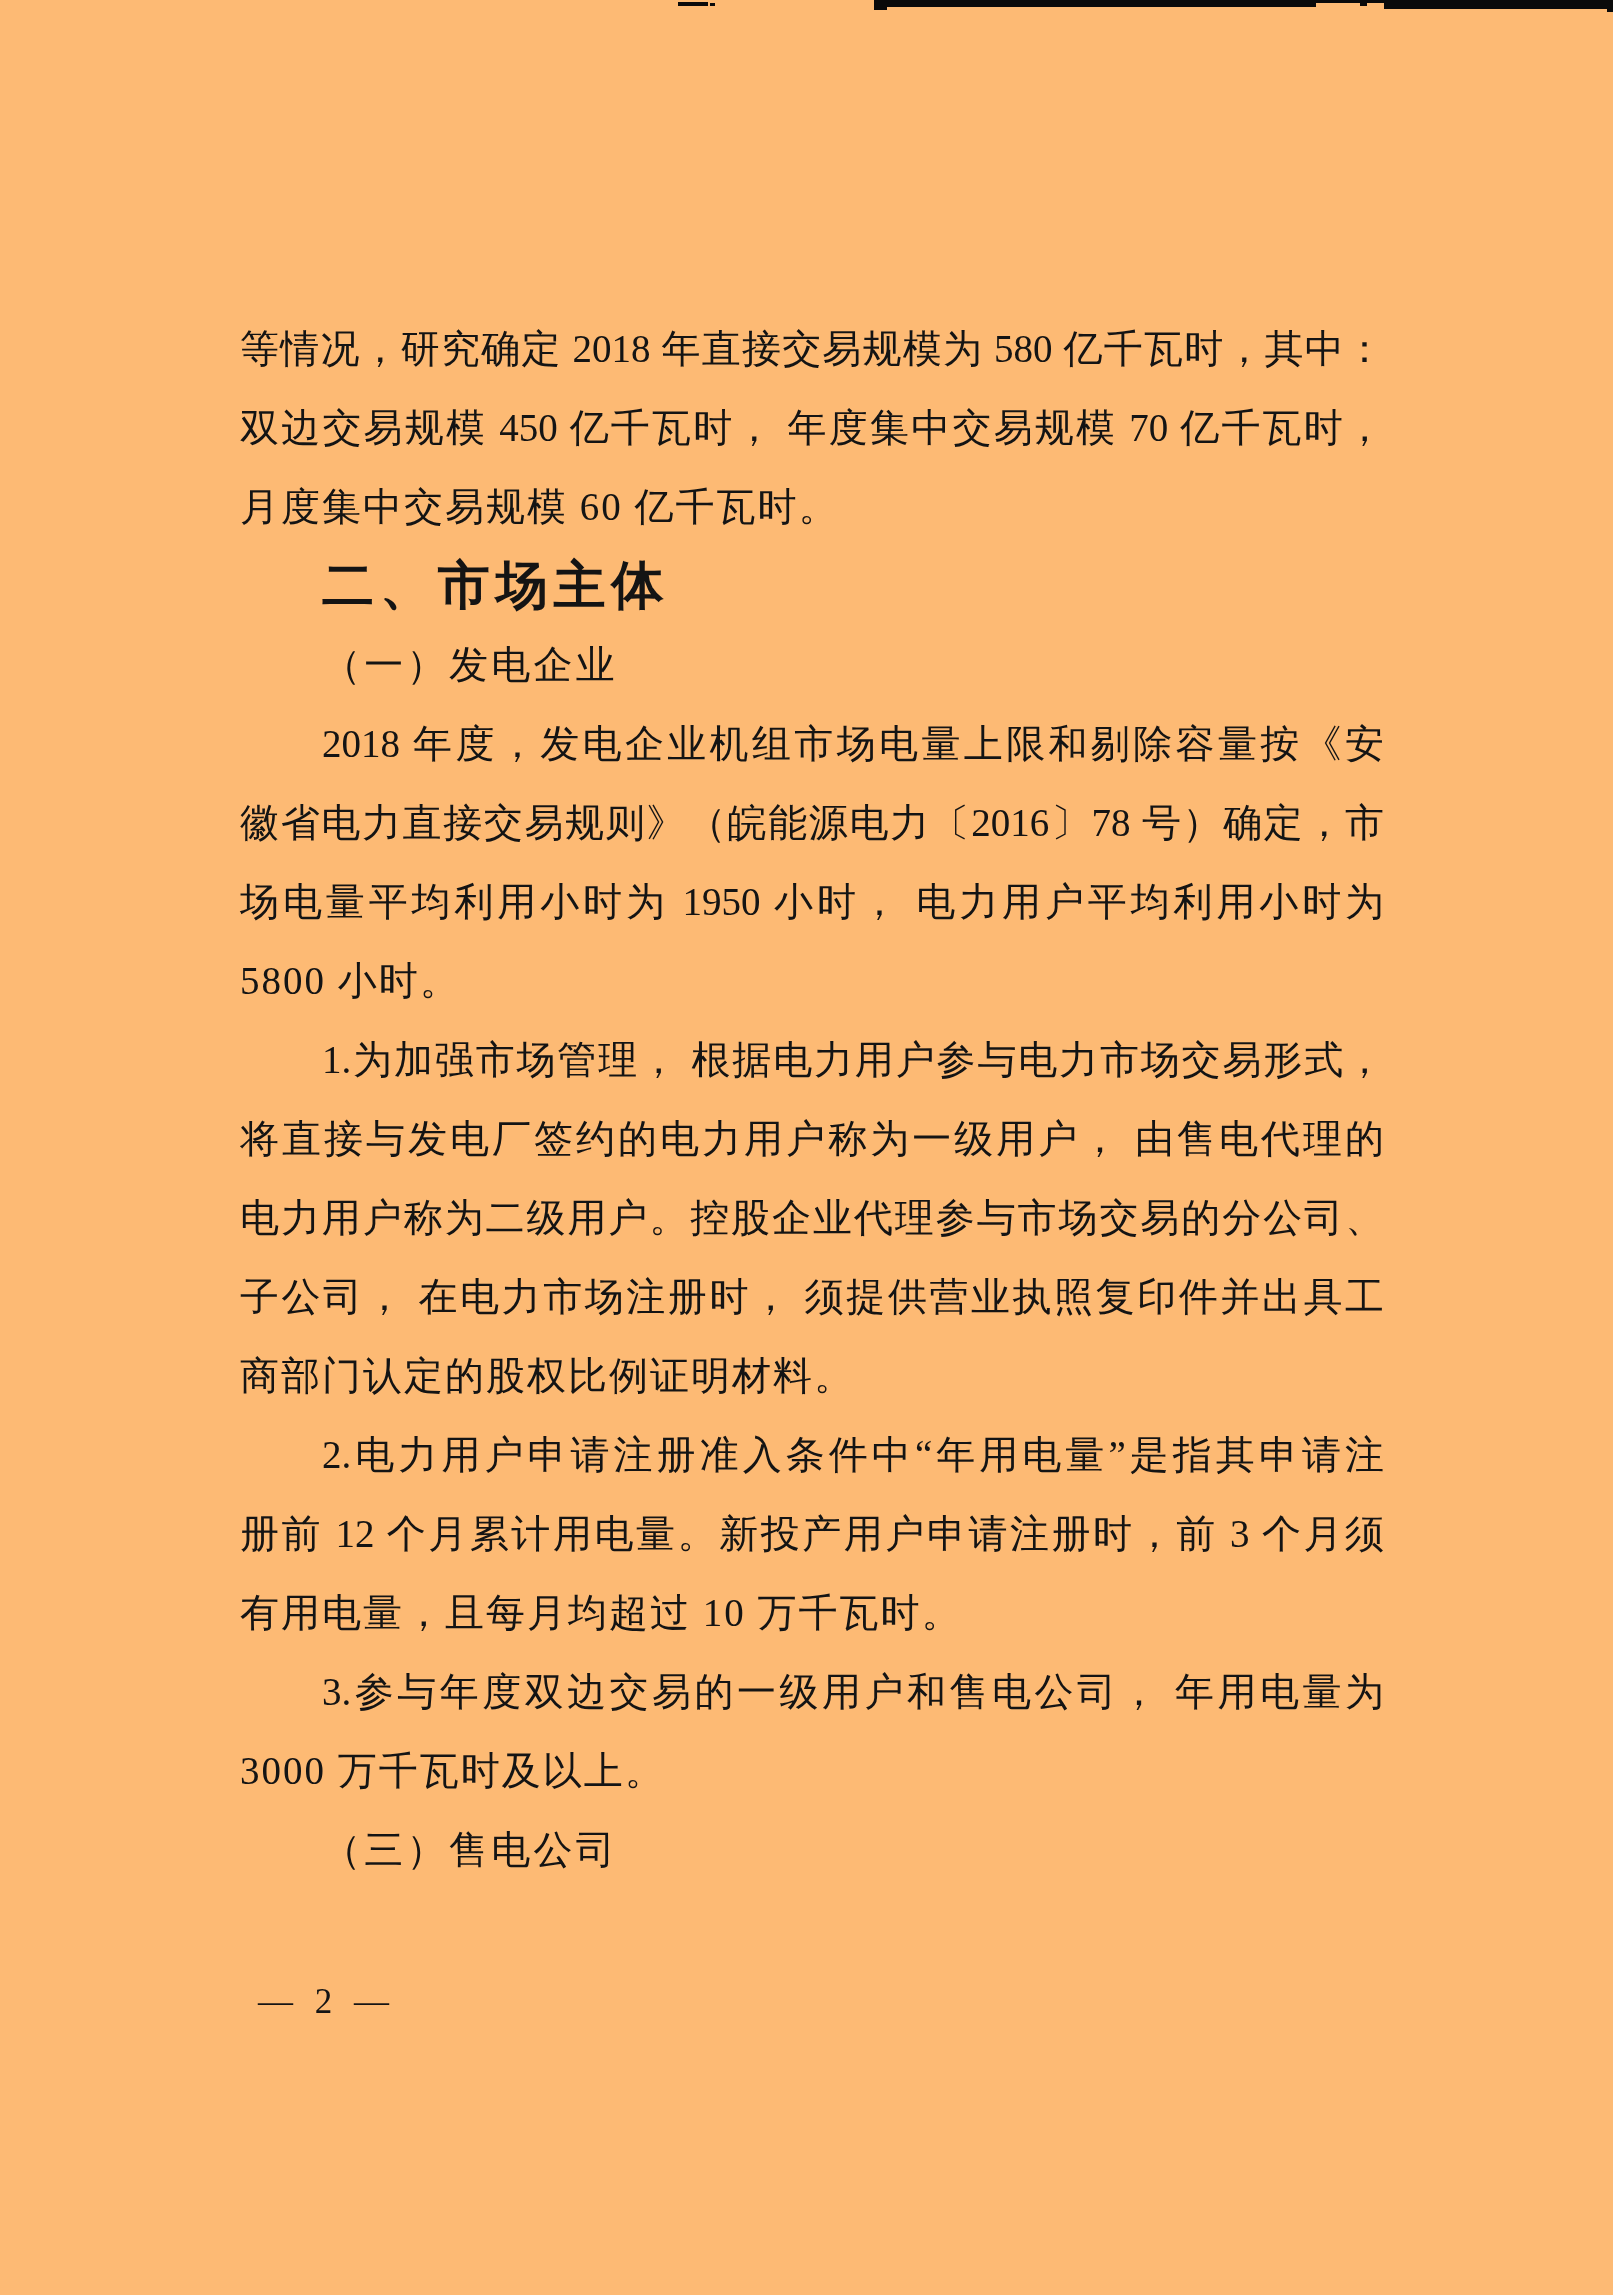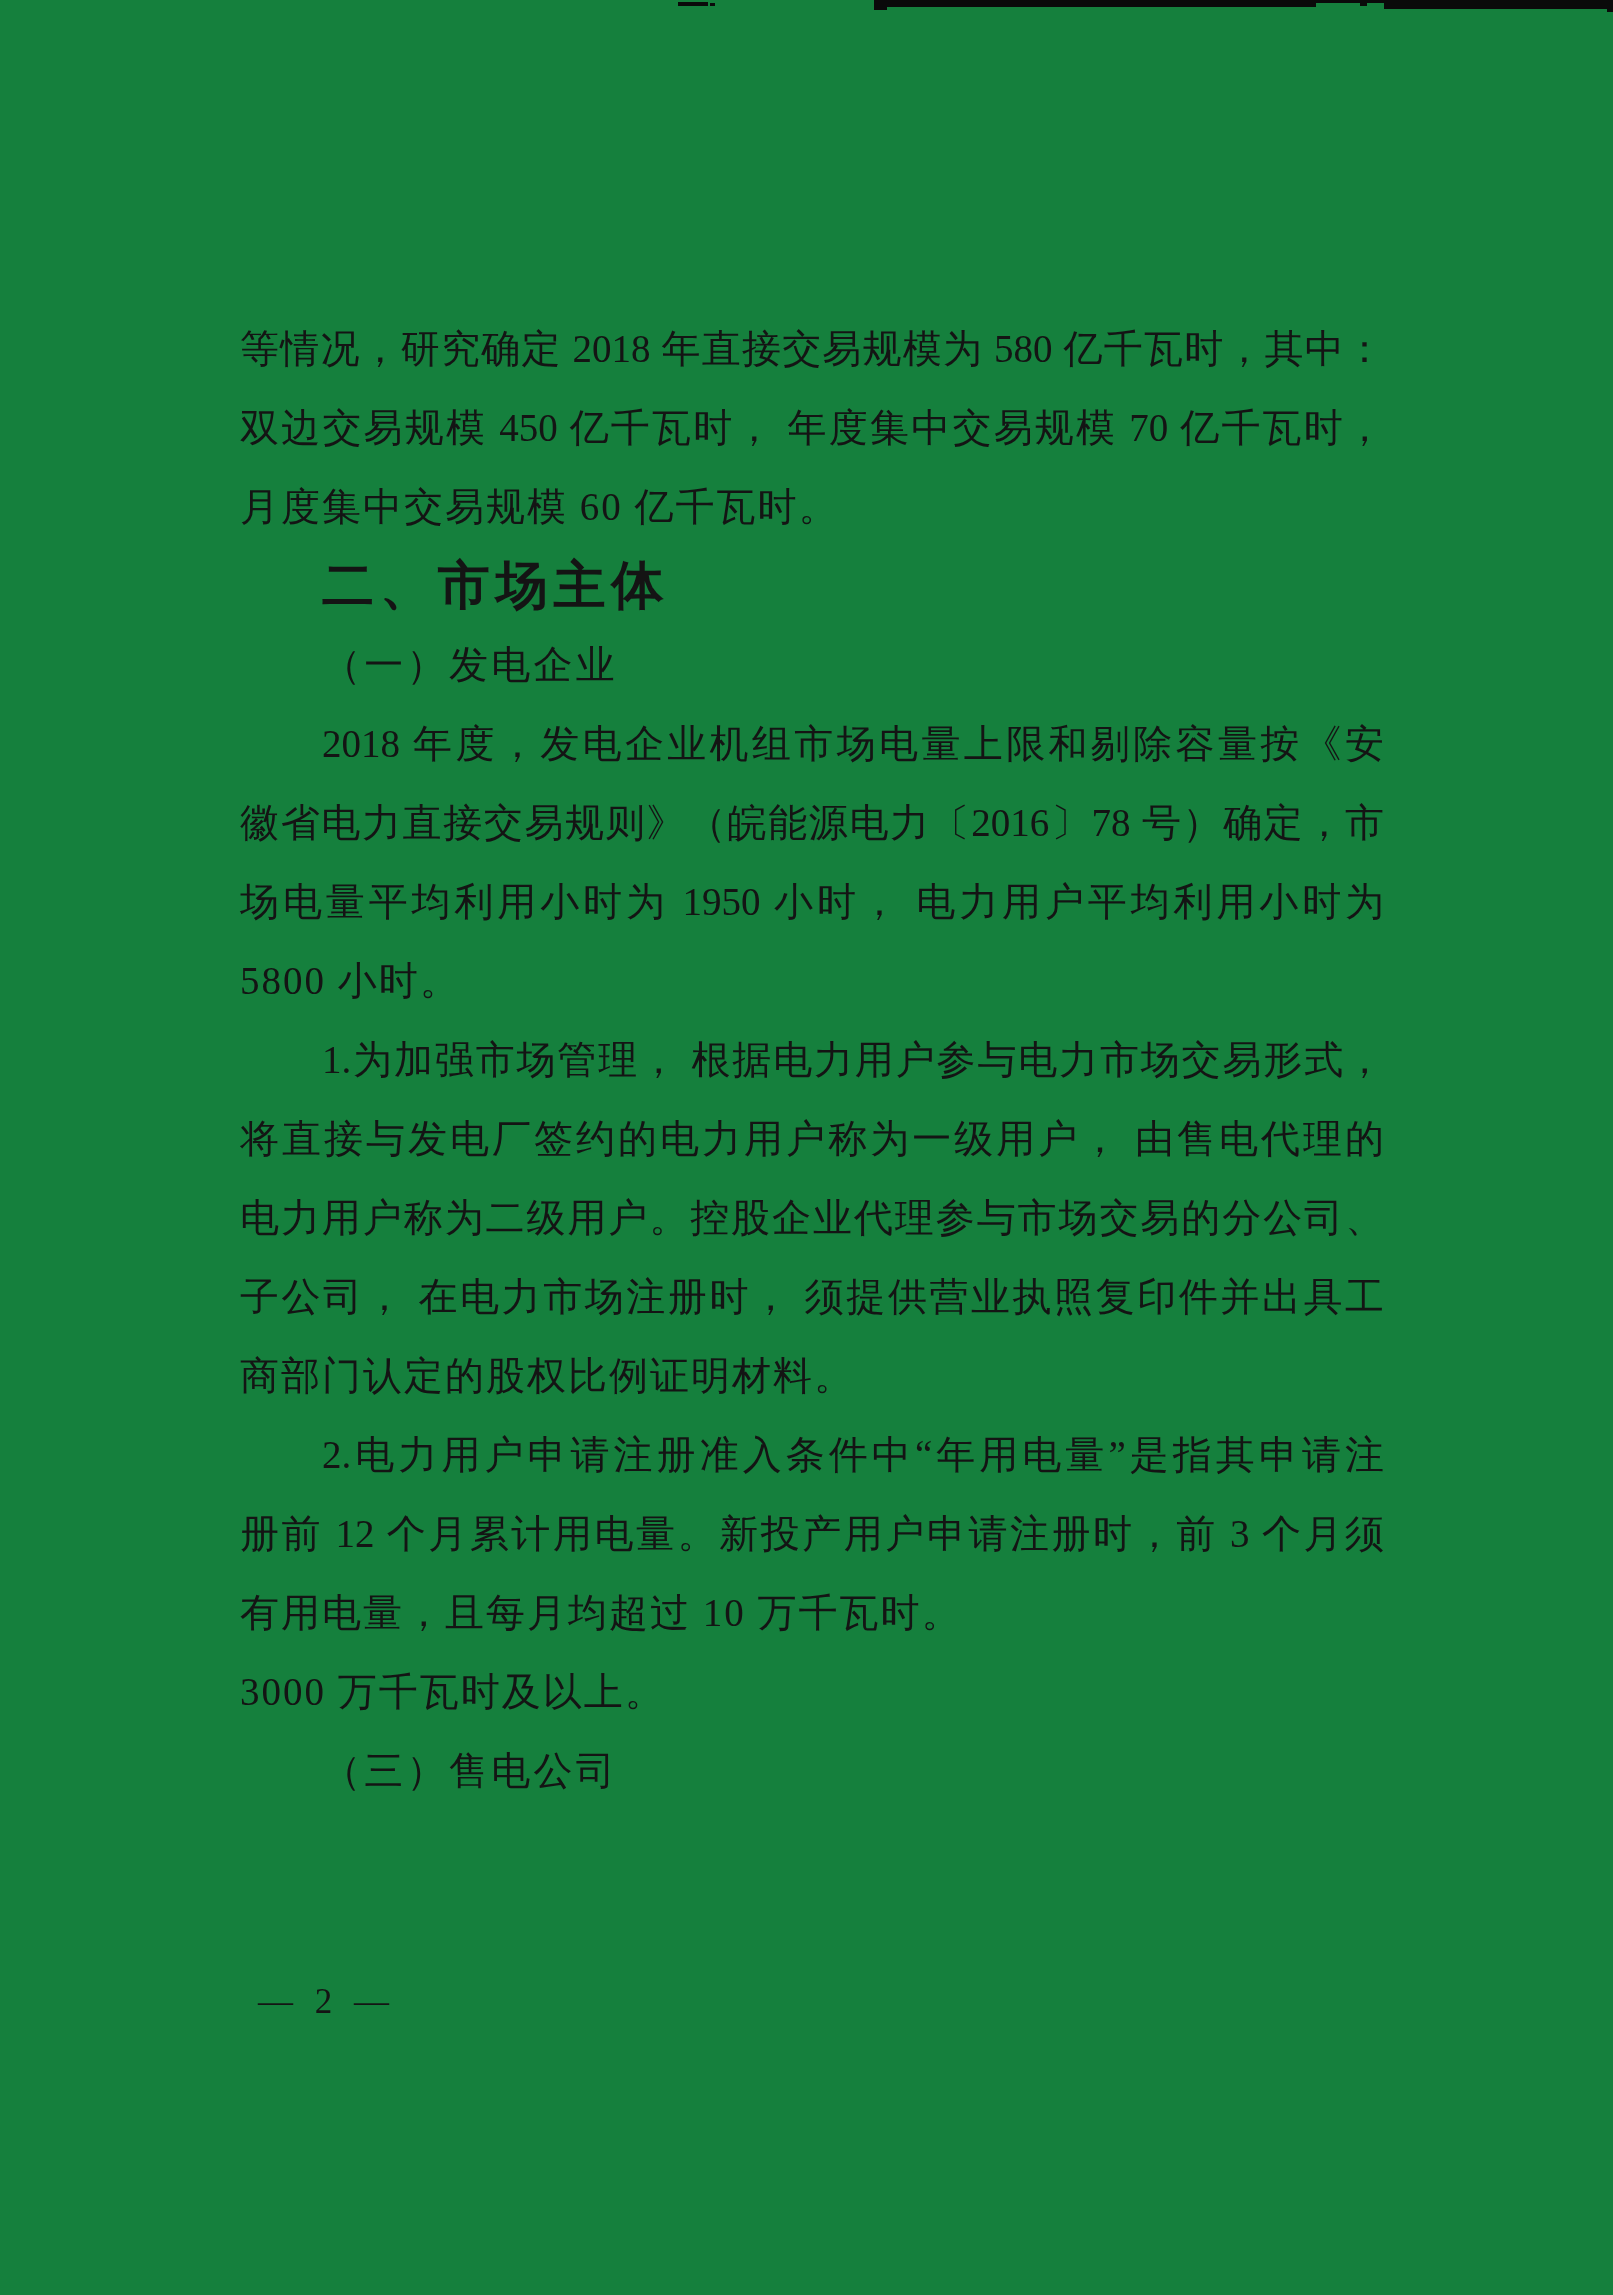--- a/index.html
+++ b/index.html
@@ -2,21 +2,21 @@
 <html style="font-size:10.4px"><head>
 <meta charset="utf-8">
 <style>
   html,body{margin:0;padding:0;}
   body{
     width:1614px;height:2295px;position:relative;
     background:#ffffff;overflow:hidden;
     font-family:"Liberation Serif","DejaVu Serif",serif;
   }
   
-  .page{position:absolute;inset:0;background:#15803d;}
+  .page{position:absolute;inset:0;background:#fdba74;}
 
   
   .artifact{position:absolute;background:#0a0a0a;}
 
   
   .text-column{
     position:absolute;left:240px;top:309px;width:1144px;
     color:#141414;
   }
   .line{
@@ -72,20 +72,21 @@
       <div class="line body j">场电量平均利用小时为 1950 小时， 电力用户平均利用小时为</div>
       <div class="line body">5800 小时。</div>
       <div class="line body j ind">1.为加强市场管理， 根据电力用户参与电力市场交易形式，</div>
       <div class="line body j">将直接与发电厂签约的电力用户称为一级用户， 由售电代理的</div>
       <div class="line body j">电力用户称为二级用户。控股企业代理参与市场交易的分公司、</div>
       <div class="line body j">子公司， 在电力市场注册时， 须提供营业执照复印件并出具工</div>
       <div class="line body">商部门认定的股权比例证明材料。</div>
       <div class="line body j ind">2.电力用户申请注册准入条件中“年用电量”是指其申请注</div>
       <div class="line body j">册前 12 个月累计用电量。新投产用户申请注册时，前 3 个月须</div>
       <div class="line body">有用电量，且每月均超过 10 万千瓦时。</div>
+      <div class="line body j ind">3.参与年度双边交易的一级用户和售电公司， 年用电量为</div>
       <div class="line body">3000 万千瓦时及以上。</div>
       <div class="line sub ind">（三）售电公司</div>
     </div>
 
   <div class="page-number" style="color: rgb(20, 20, 20);">— 2 —</div>
 
 </div>
 
 
 </body></html>

